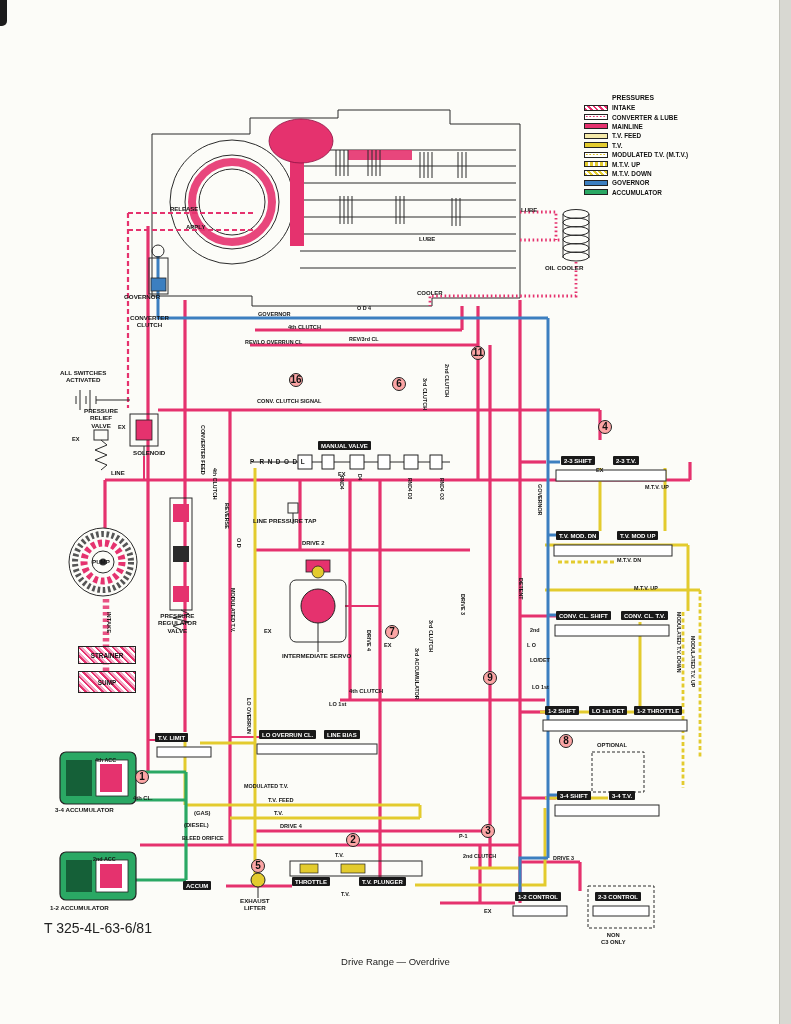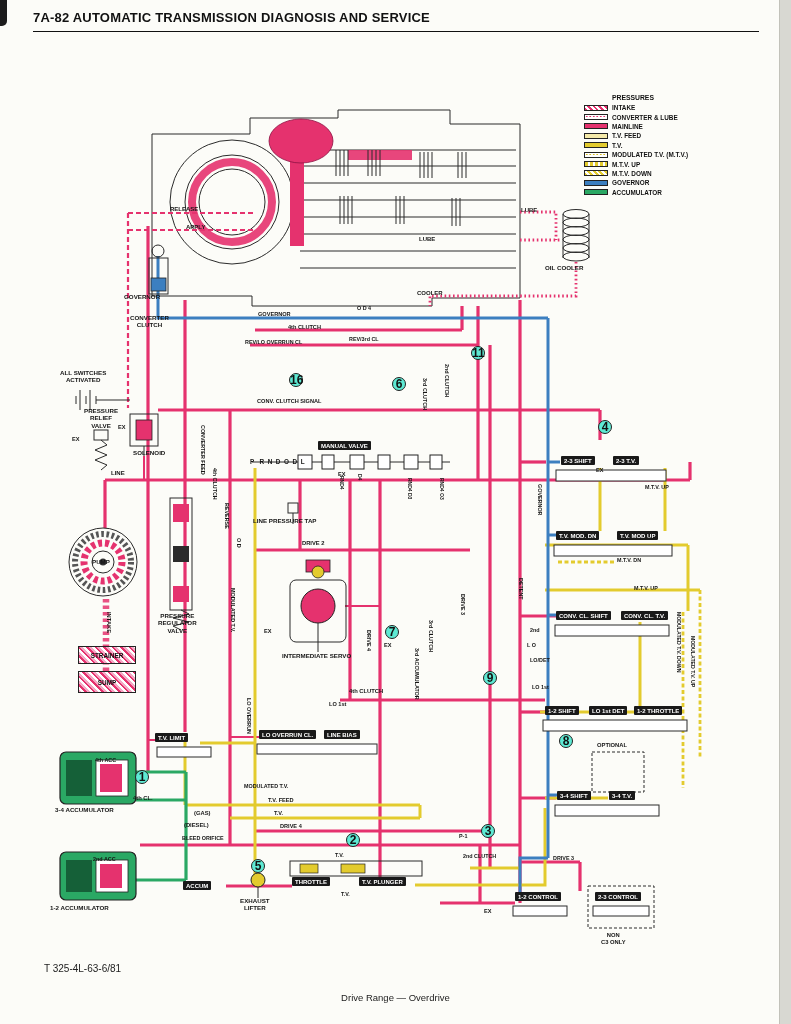--- a/index.html
+++ b/index.html
@@ -34,32 +34,31 @@
 .strp{stroke:#e5326e;stroke-width:6.5;stroke-dasharray:3.5 3;fill:none;opacity:.85}
 .tv{stroke:#e3cb2e;stroke-width:3;fill:none}
 .mtv{stroke:#e3cb2e;stroke-width:2.8;stroke-dasharray:4 2.5;fill:none}
 .gv{stroke:#3c7fc0;stroke-width:3;fill:none}
 .ac{stroke:#2aa864;stroke-width:3.2;fill:none}
 #label-layer{position:absolute;left:0;top:0;width:100%;height:100%}
 .dlabel{position:absolute;font-size:6.2px;font-weight:bold;color:#141414;white-space:pre;line-height:1.18}
 .dlabel.c{text-align:center}
 .vbox{position:absolute;background:#191919;color:#fff;font-size:6px;font-weight:bold;padding:1.5px 3px;white-space:nowrap;border-radius:1px}
 .sbox{position:absolute;background:repeating-linear-gradient(45deg,#f5a8c4 0 2px,#fff 2px 4px,#e5326e 4px 6px);border:1px solid #222;color:#111;font-size:6.4px;font-weight:bold;display:flex;align-items:center;justify-content:center}
-.numc{position:absolute;width:14px;height:14px;border:1.3px solid #222;border-radius:50%;background:#5eead4;font-size:12px;font-weight:bold;text-align:center;line-height:12px;color:#111}
-.docnum{position:absolute;left:44px;top:963px;font-size:10px;color:#222}
-.caption{position:absolute;left:0;top:992px;width:100%;text-align:center;font-size:9.5px;color:#222}
+.numc{position:absolute;width:14px;height:14px;border:1.3px solid #222;border-radius:50%;background:#fca5a5;font-size:10px;font-weight:bold;text-align:center;line-height:12px;color:#111}
+.docnum{position:absolute;left:44px;top:920px;font-size:14px;color:#222}
+.caption{position:absolute;left:0;top:956px;width:100%;text-align:center;font-size:9.5px;color:#222}
 </style>
 </head>
 <body>
 
 <div class="page">
   <div class="corner"></div>
   <div class="edge"></div>
 
-  <div class="hdr">7A-82  AUTOMATIC TRANSMISSION DIAGNOSIS AND SERVICE</div>
 
   <div class="legend">
     <div class="legend-title">PRESSURES</div>
     <div id="legend-items">
         <div class="legend-row">
           <span class="sw sw-stripes-pink"></span>
           <span class="legend-label">INTAKE</span>
         </div>
         <div class="legend-row">
           <span class="sw sw-dots-pink"></span>

